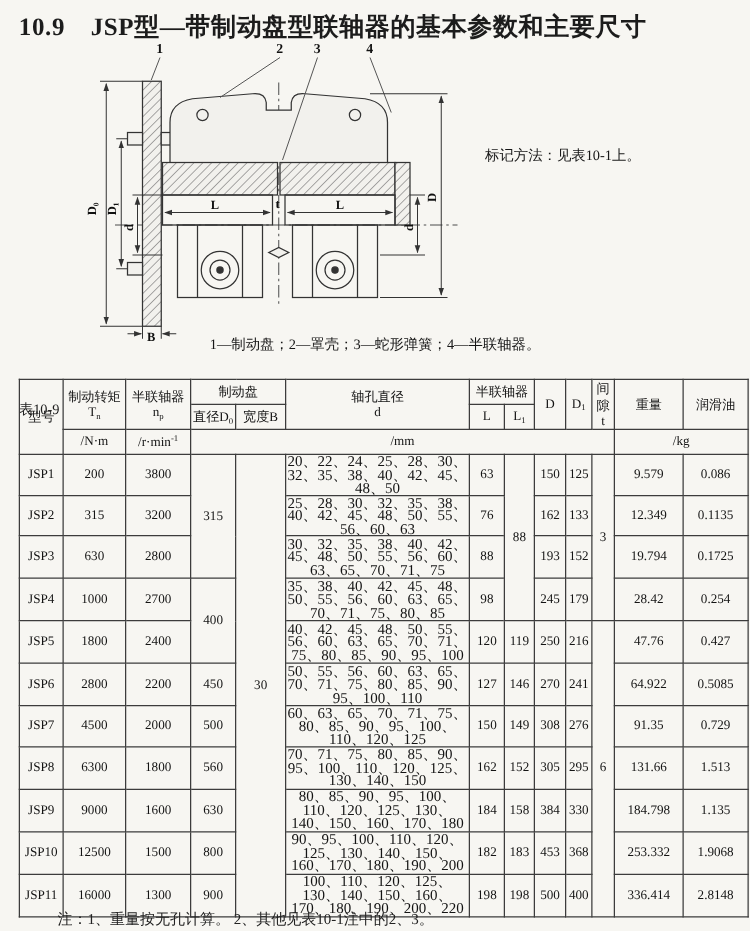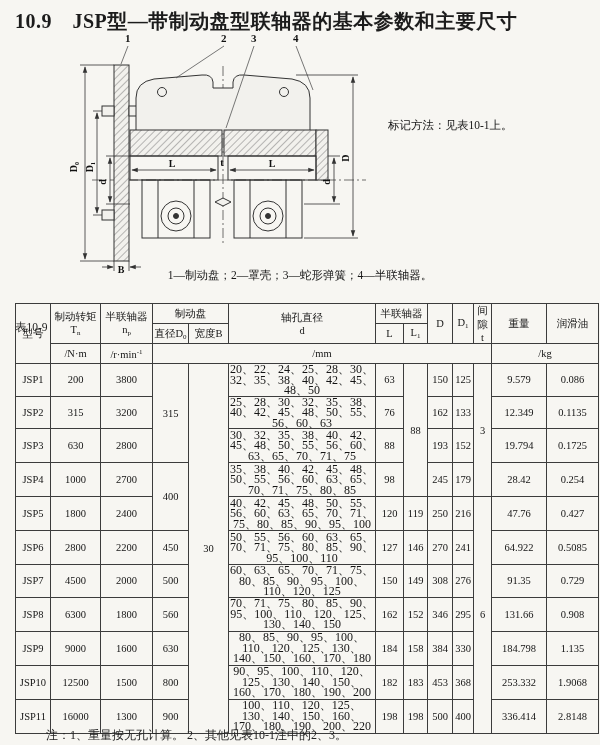--- a/index.html
+++ b/index.html
@@ -300,24 +300,24 @@
     <td>0.729</td>
   </tr>
   <tr class="r3">
     <td>JSP8</td>
     <td>6300</td>
     <td>1800</td>
     <td>560</td>
     <td class="dcell">70、71、75、80、85、90、95、100、110、120、125、130、140、150</td>
     <td>162</td>
     <td>152</td>
-    <td>346</td>
+    <td>305</td>
     <td>295</td>
     <td>131.66</td>
-    <td>0.908</td>
+    <td>1.513</td>
   </tr>
   <tr class="r3">
     <td>JSP9</td>
     <td>9000</td>
     <td>1600</td>
     <td>630</td>
     <td class="dcell">80、85、90、95、100、110、120、125、130、140、150、160、170、180</td>
     <td>184</td>
     <td>158</td>
     <td>384</td>

